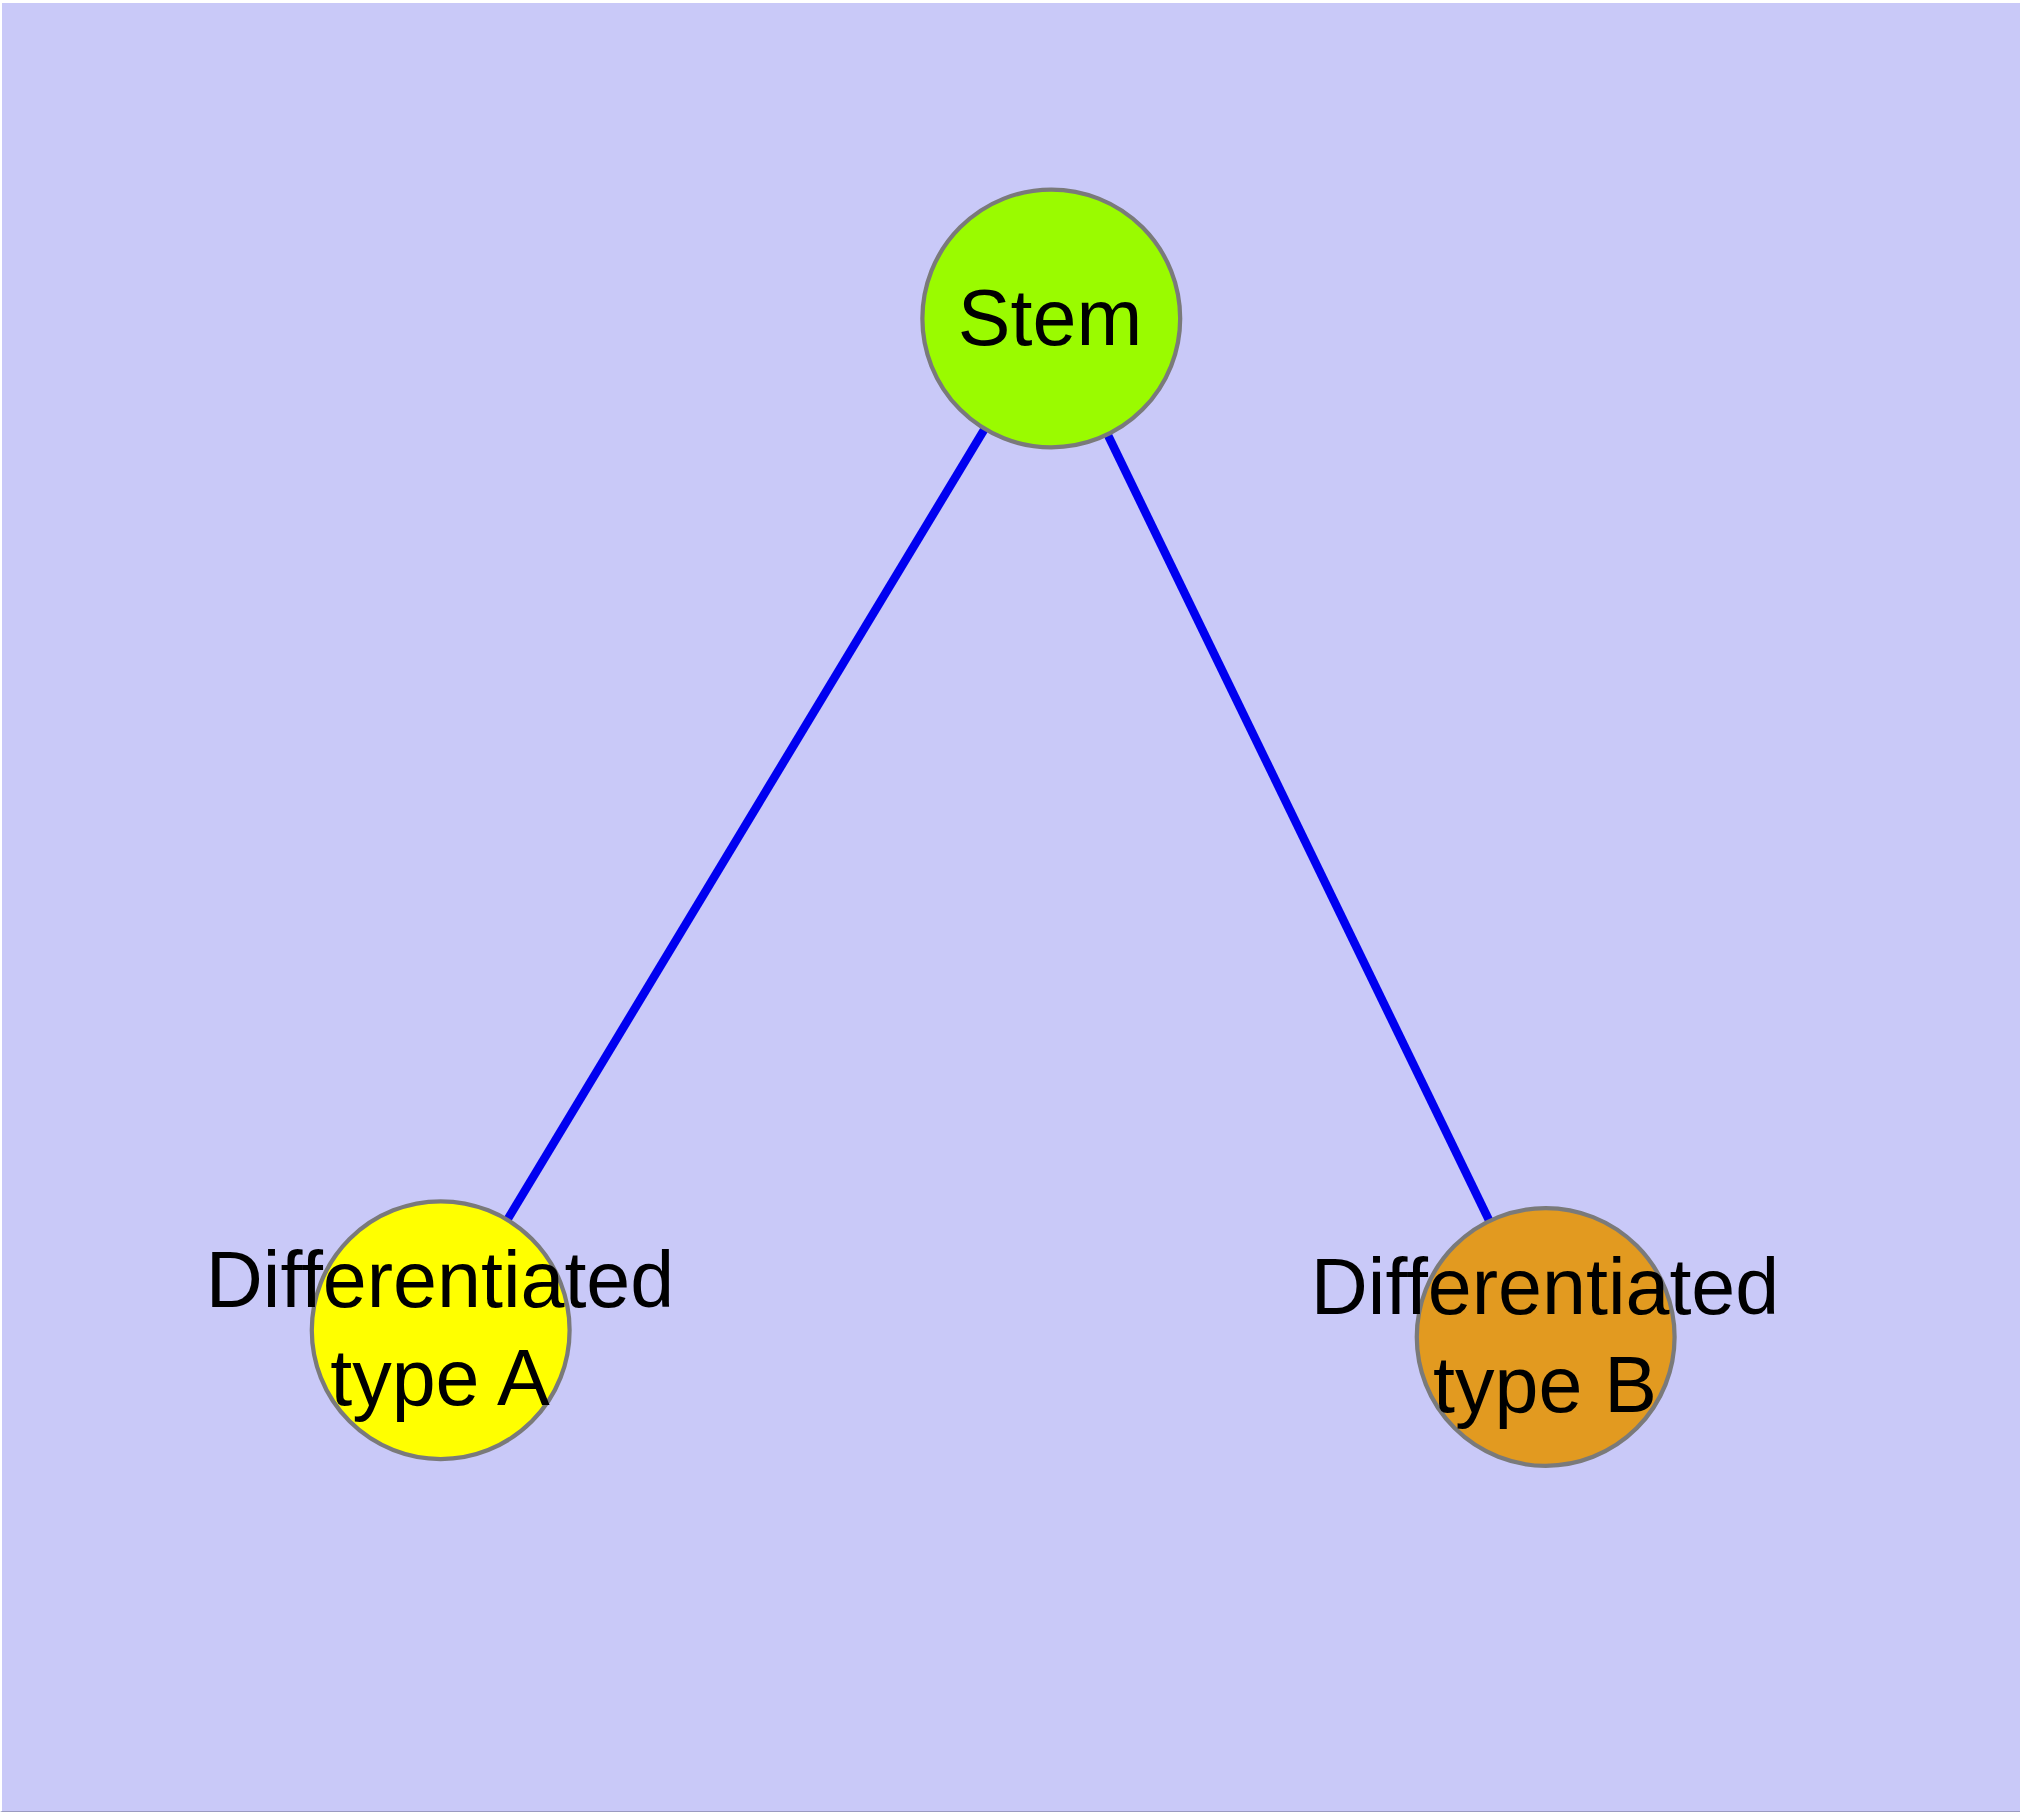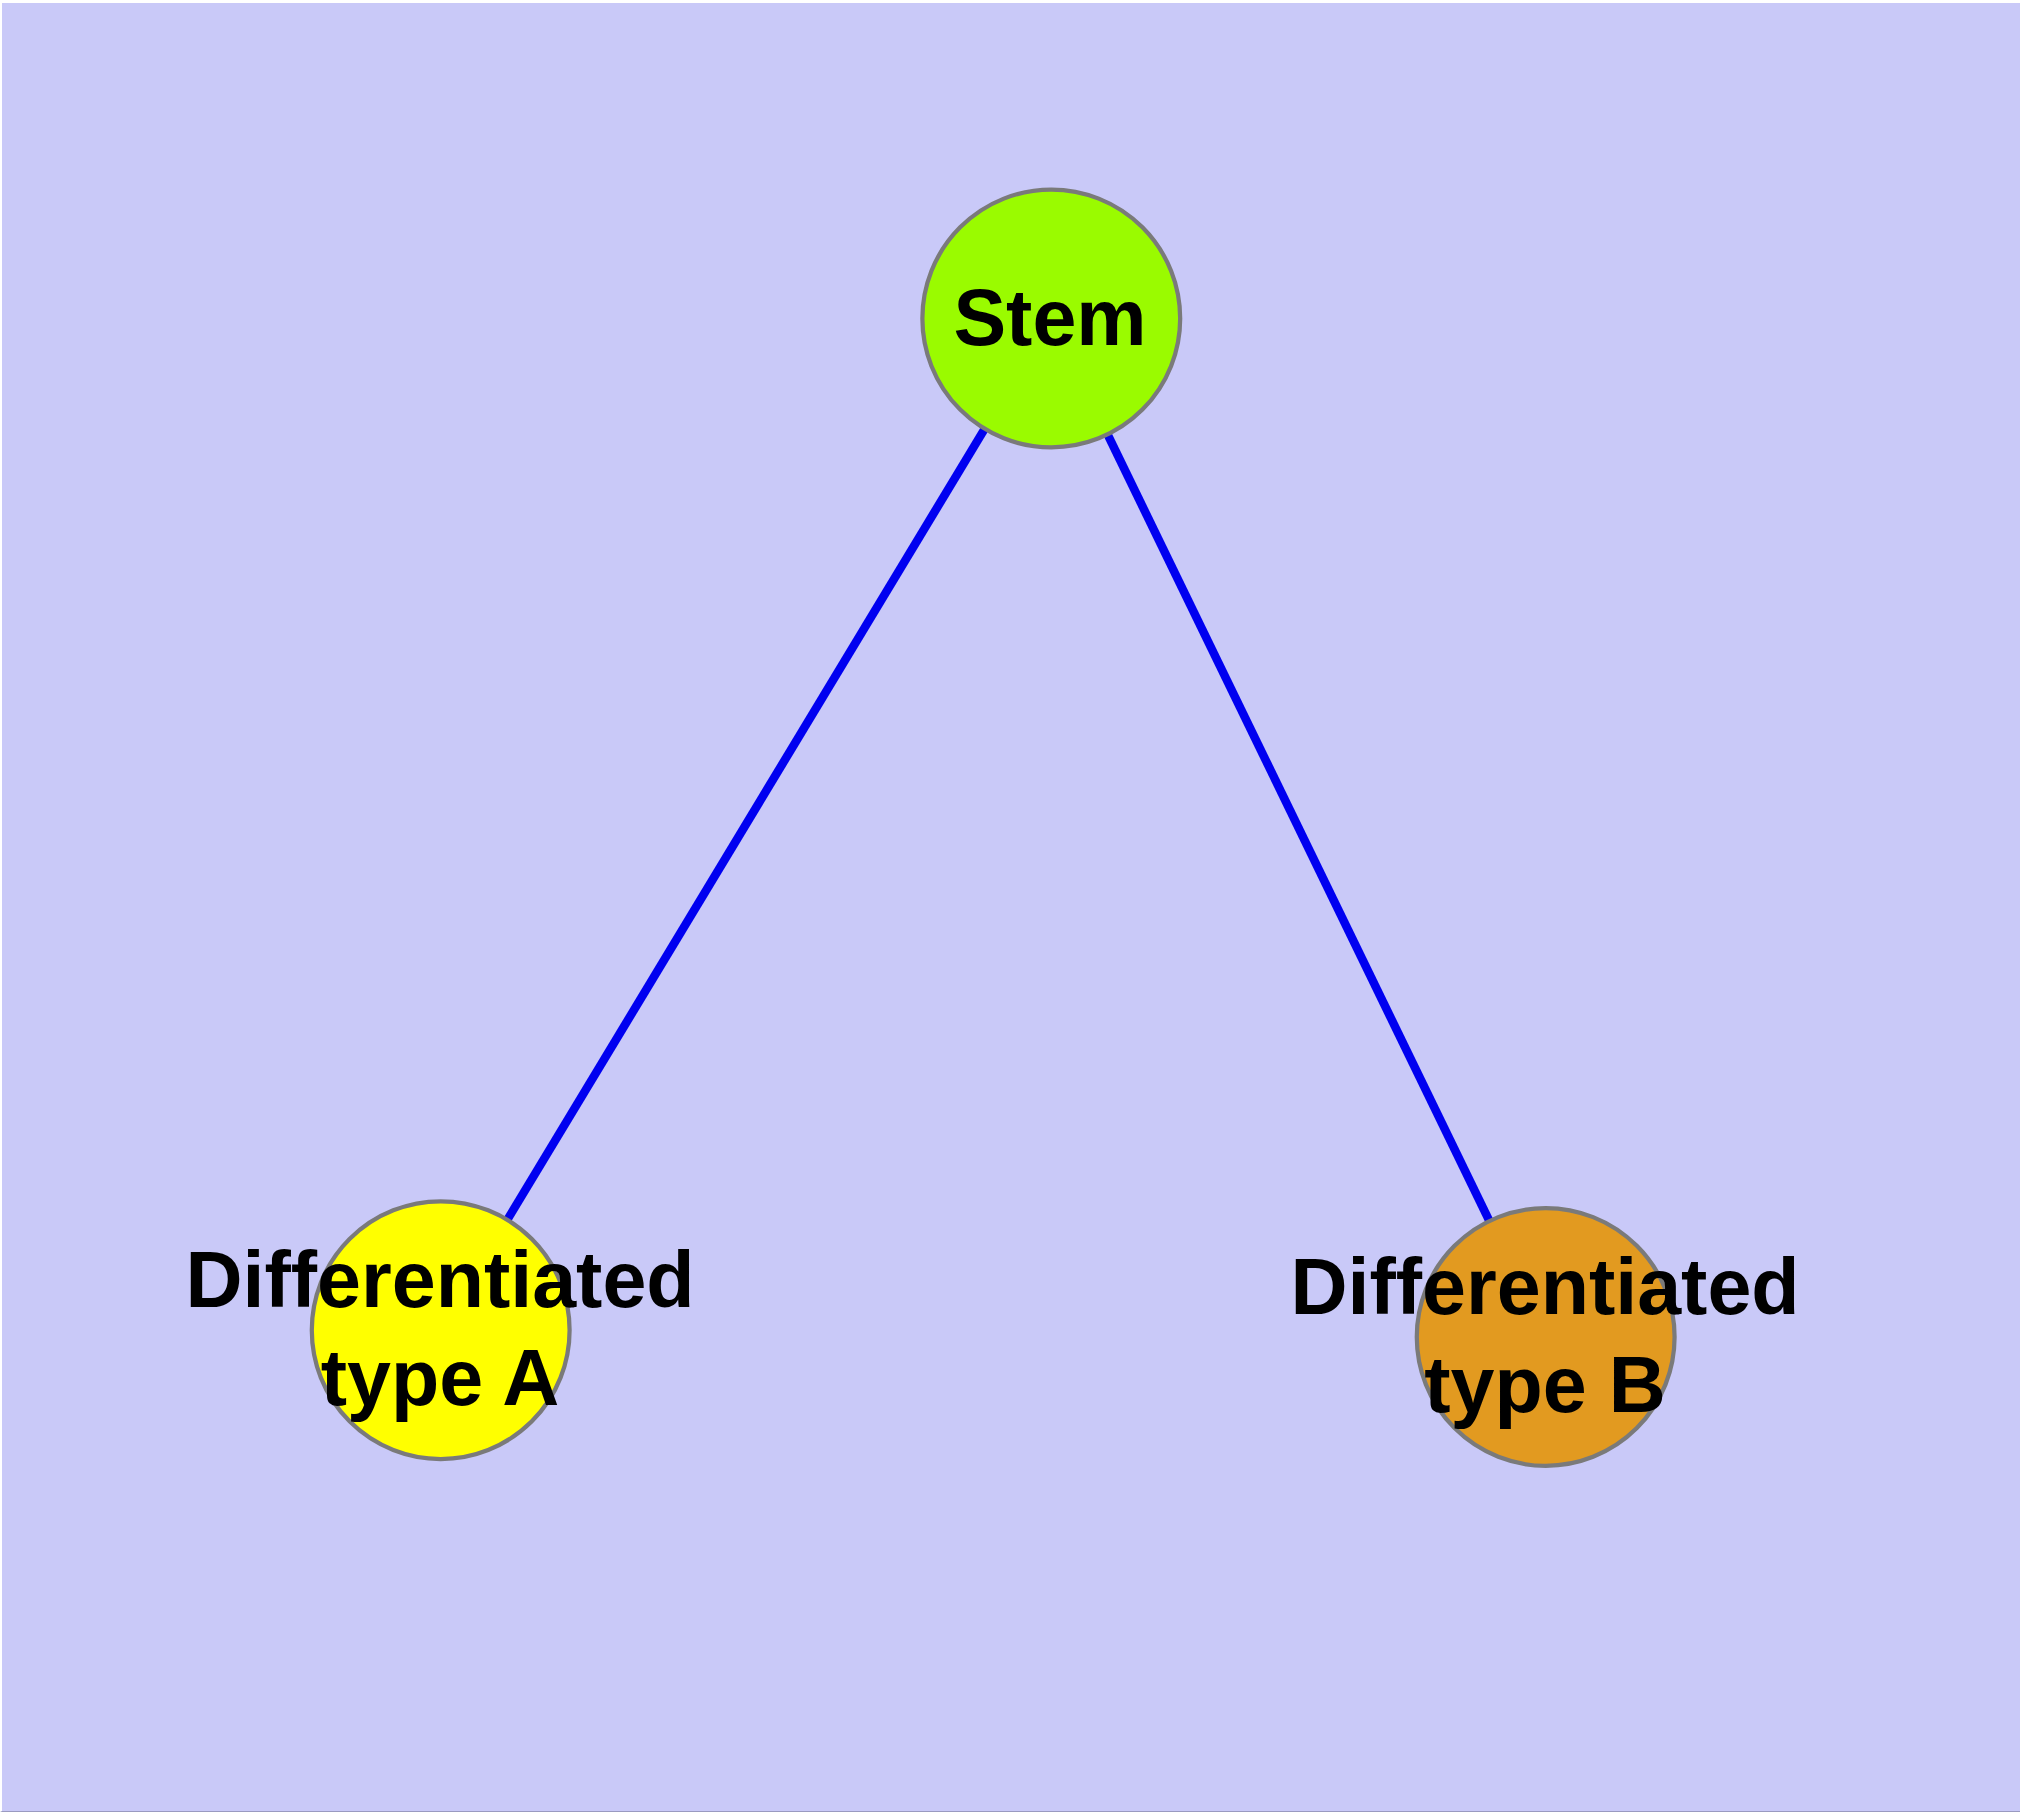--- a/index.html
+++ b/index.html
@@ -31,21 +31,21 @@
     stroke-width: 10px;
     stroke-linecap: butt;
   }
   #graph-svg circle {
     stroke-width: 5px;
   }
   .node-label {
     position: absolute;
     transform: translate(-50%, -50%);
     font-size: 79px;
-    font-weight: bold;
+    font-weight: normal;
     line-height: 1.24;
     color: #000000;
     text-align: center;
     white-space: pre-line;
     letter-spacing: 0;
     user-select: none;
     pointer-events: none;
   }
 </style>
 </head>

